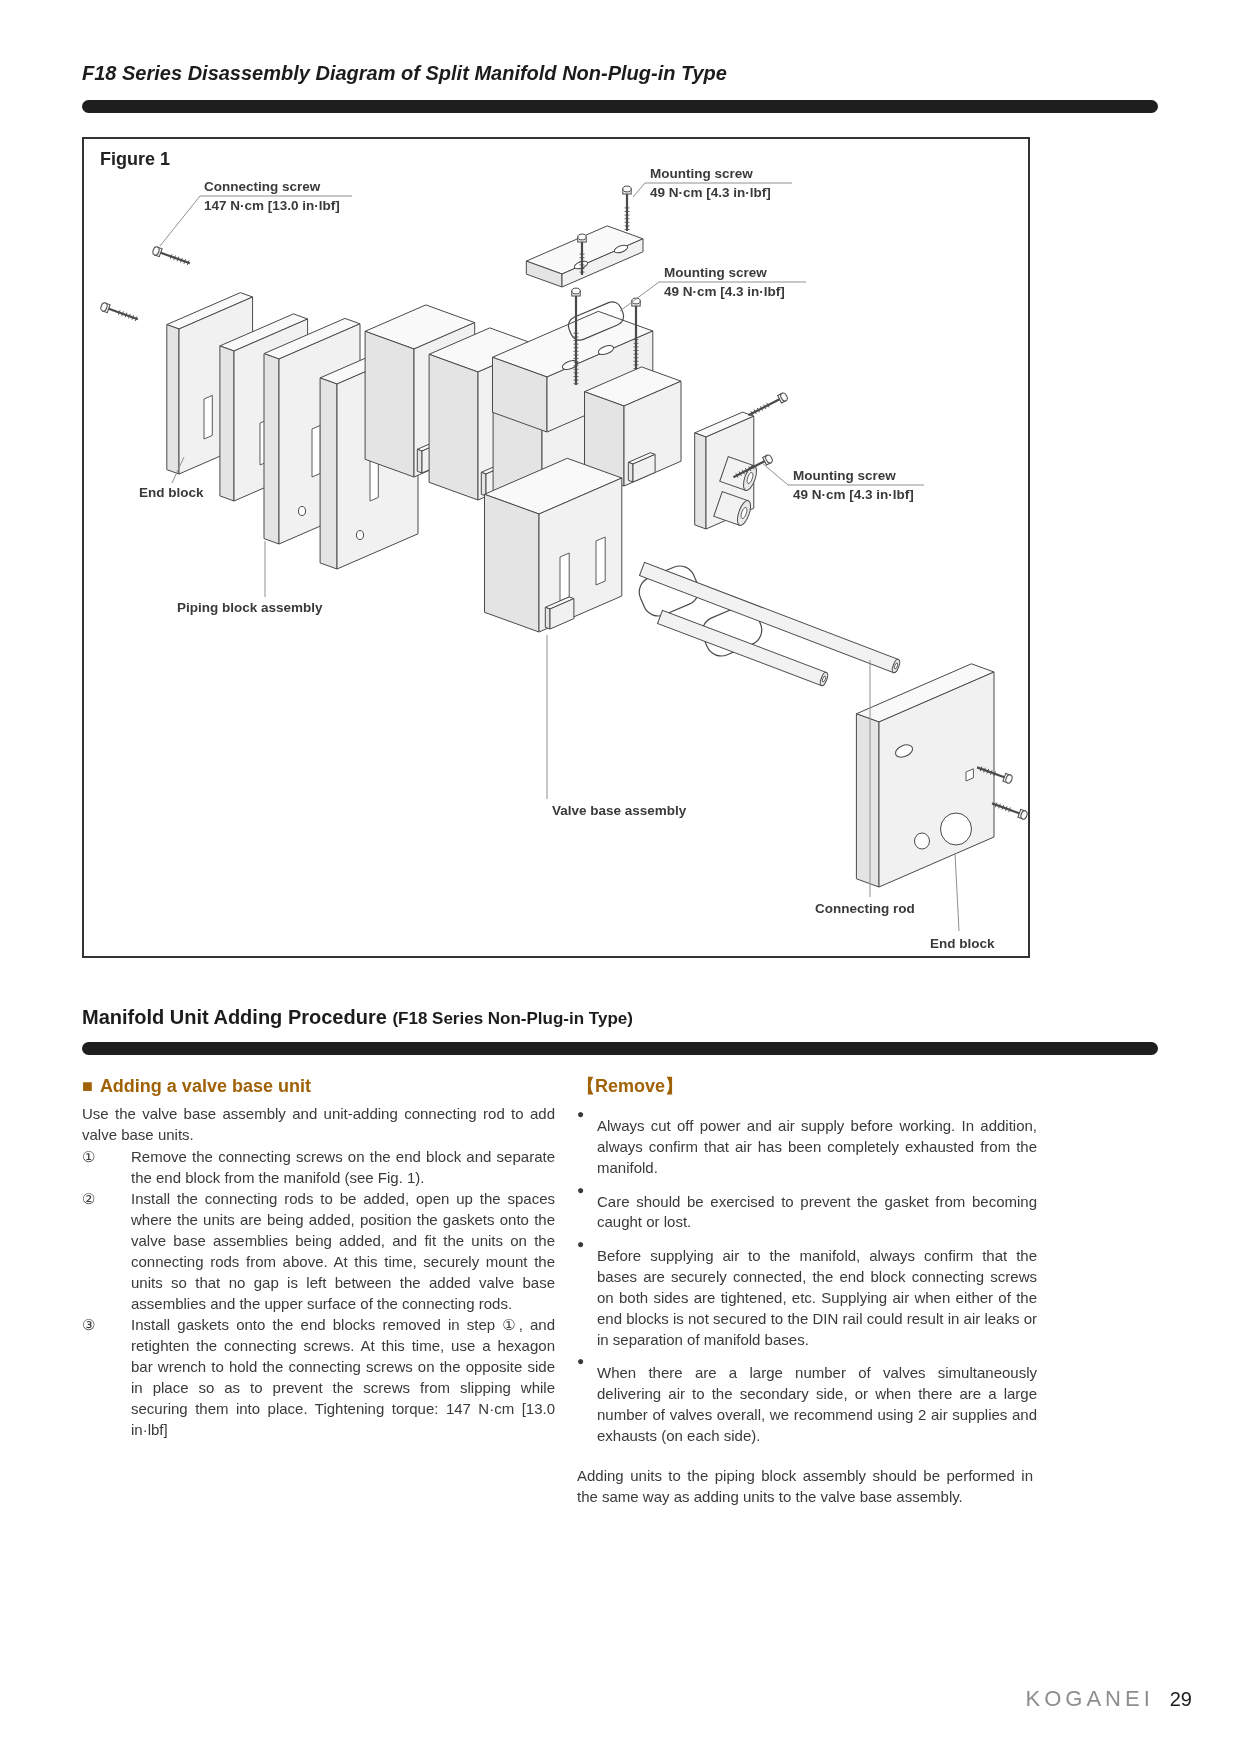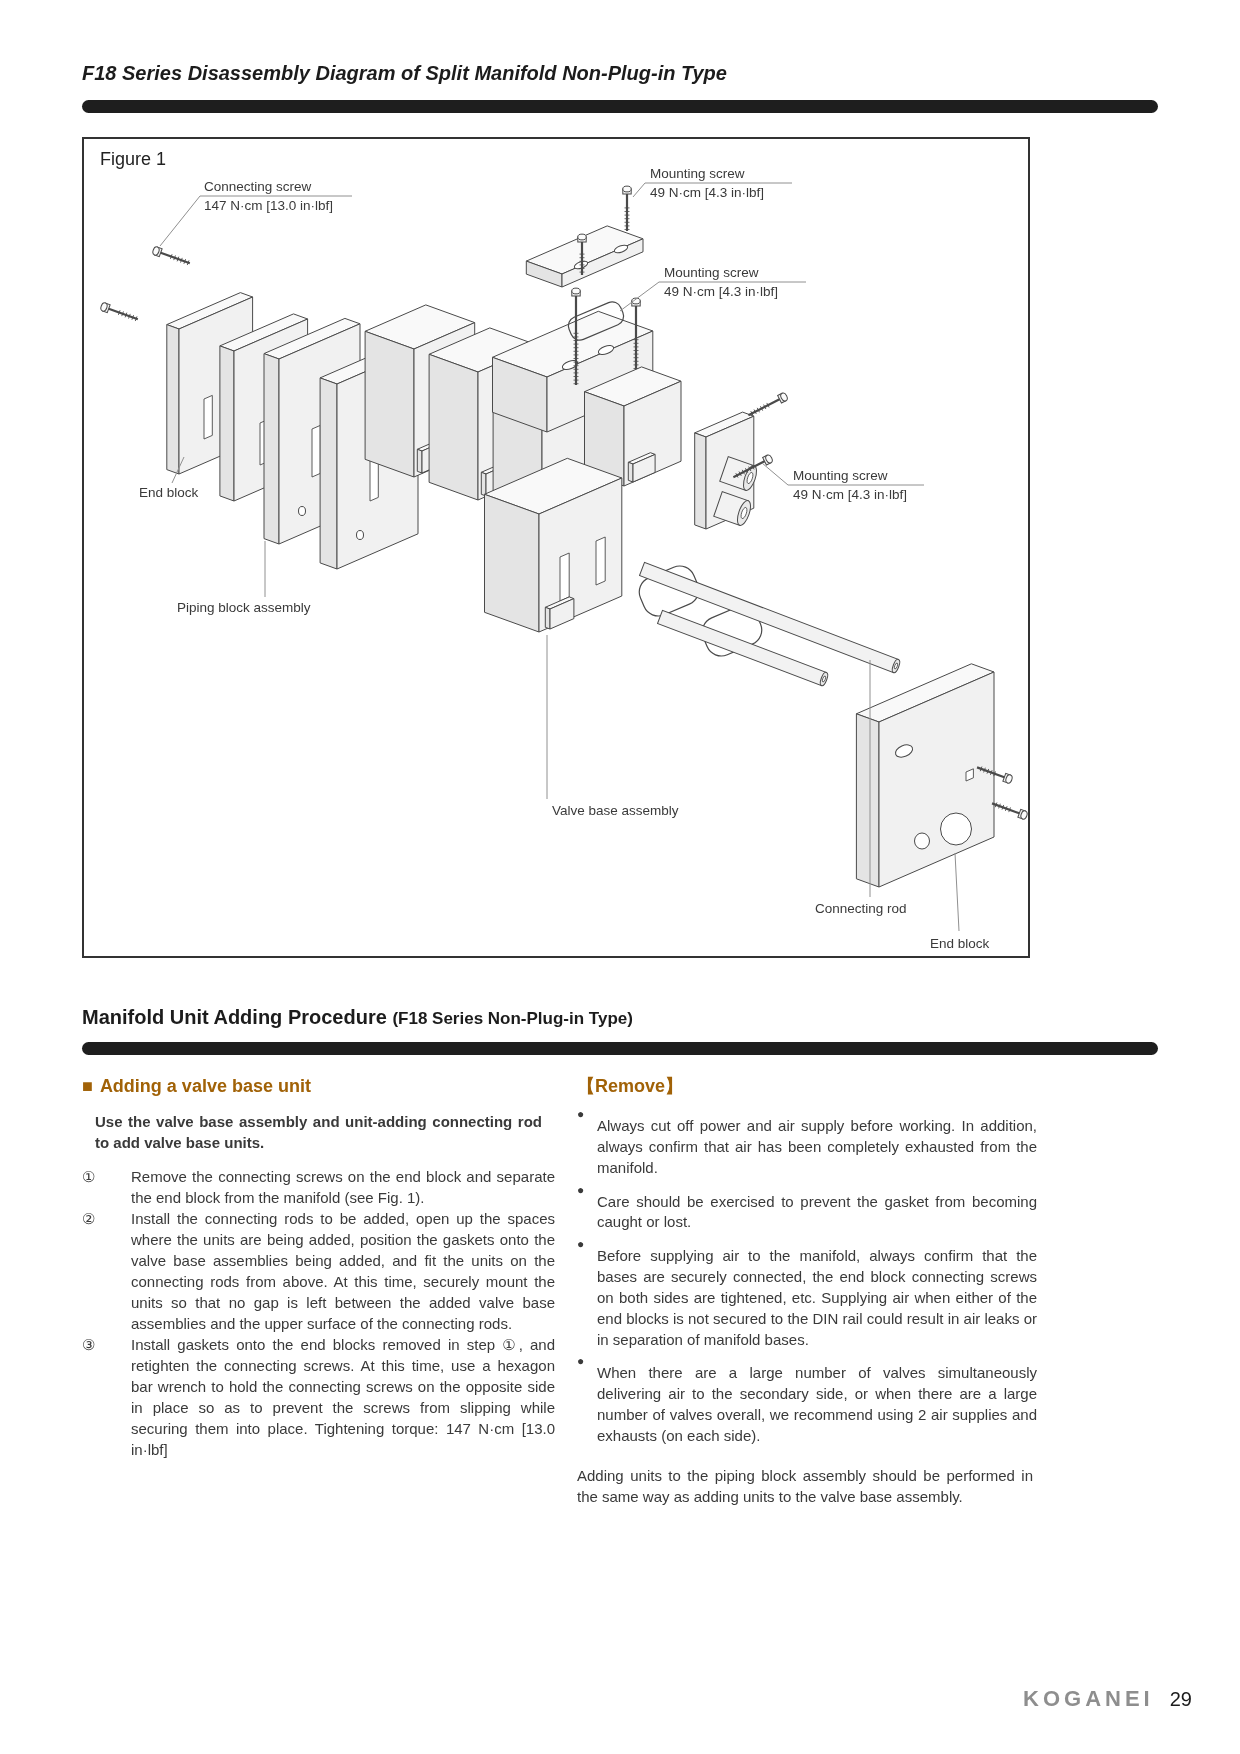--- a/index.html
+++ b/index.html
@@ -3,41 +3,41 @@
 <meta charset="utf-8">
 <style>
   html,body{margin:0;padding:0;background:#ffffff;}
   .page{position:relative;width:1240px;height:1754px;background:#fff;
         font-family:"Liberation Sans",sans-serif;color:#3a3a3a;overflow:hidden;}
   .doc-title{position:absolute;left:82px;top:62px;font-size:20px;font-weight:700;color:#1c1c1c;font-style:italic;}
   .rule{position:absolute;left:82px;width:1076px;height:13px;background:#1e1e1e;border-radius:7px;}
   #rule1{top:100px;}
   #rule2{top:1042px;}
   .figure-panel{position:absolute;left:82px;top:137px;width:948px;height:821px;
-                border:2px solid #333;box-sizing:border-box;background:#fff;}
+                border:2px solid #333;box-sizing:border-box;background:#fff;font-weight:bold;}
   .figure-title{position:absolute;left:16px;top:10px;font-size:18px;color:#222;}
   #diagram{position:absolute;left:0;top:0;width:944px;height:817px;}
   #diagram text{font-family:"Liberation Sans",sans-serif;font-size:13.5px;fill:#3a3a3a;}
   .section-heading{position:absolute;left:82px;top:1006px;font-size:20px;font-weight:700;color:#1c1c1c;}
   .section-heading .sub{font-size:17px;}
   .col{position:absolute;top:1074px;font-size:15px;line-height:1.39;color:#3a3a3a;}
   #col-left{left:82px;width:473px;}
   #col-right{left:577px;width:460px;}
   .col-heading{font-size:18px;font-weight:700;color:#a16207;margin:0 0 5px 0;}
   .marker{margin-right:7px;}
-  .intro{margin:13px;text-align:justify;font-weight:bold;}
+  .intro{margin:0;text-align:justify;}
   .step{display:flex;margin-top:1px;}
   .step-num{flex:0 0 24px;}
   .step-body{flex:1;text-align:justify;margin-left:25px;}
   .bullet-item{display:flex;margin-top:1px;}
   .bullet{flex:0 0 20px;font-size:12px;padding-top:2px;}
   .bullet-body{flex:1;text-align:justify;margin-top:12px;}
   .note{margin:19px 4px 0 0;text-align:justify;}
   .footer{position:absolute;top:1686px;right:48px;display:flex;align-items:baseline;gap:16px;}
-  .brand{font-size:22px;font-weight:700;color:#8e8e8e;letter-spacing:4px;}
+  .brand{font-size:22px;font-weight:400;color:#8e8e8e;letter-spacing:4px;}
   .pageno{font-size:20px;color:#1c1c1c;}
 </style>
 </head>
 <body>
 
 <div class="page">
 
   <div class="doc-title">F18 Series Disassembly Diagram of Split Manifold Non-Plug-in Type</div>
   <div class="rule" id="rule1"></div>
 

